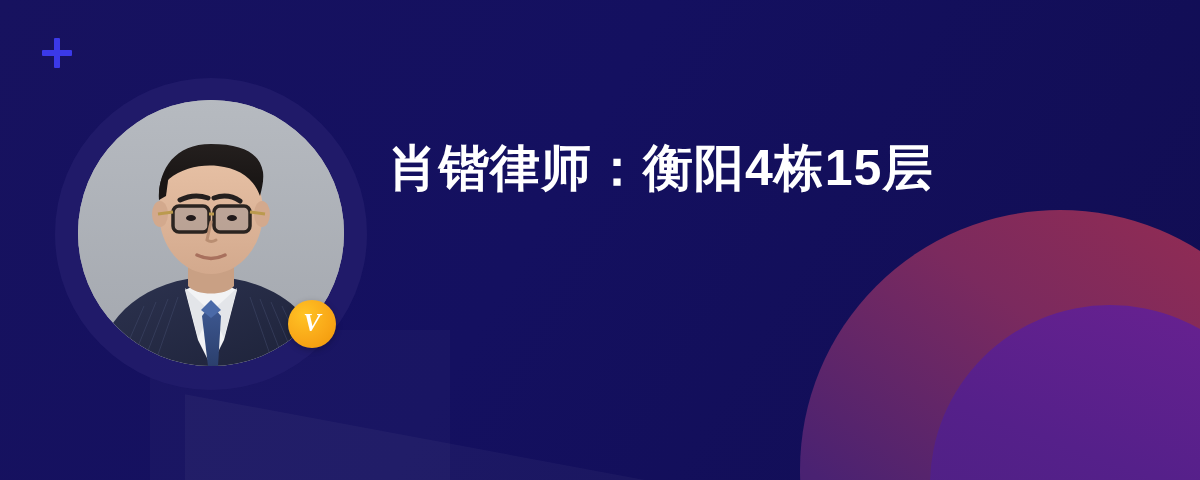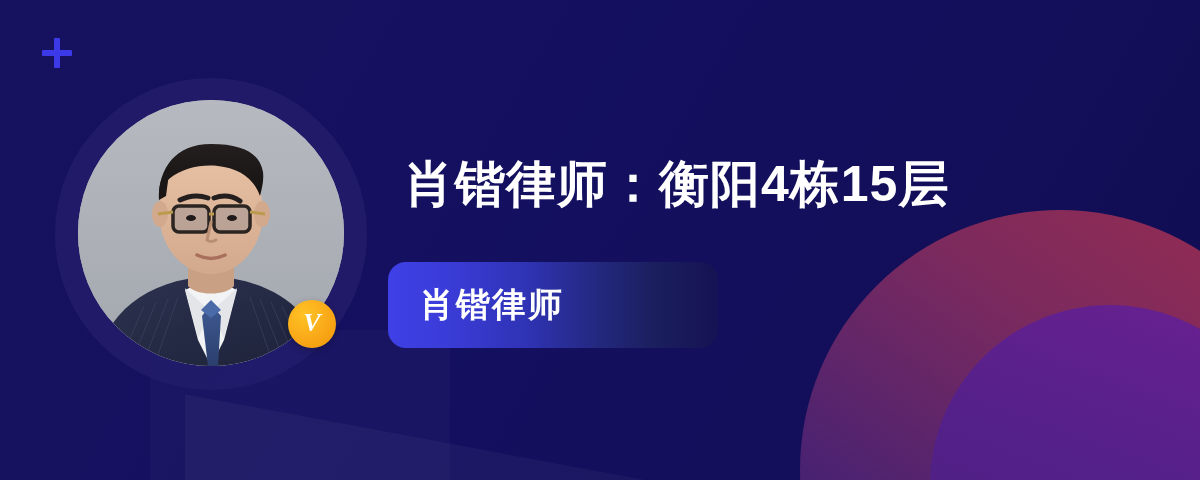--- a/index.html
+++ b/index.html
@@ -148,21 +148,21 @@
 
   
   .content {
     position: absolute;
     left: 388px;
     top: 128px;
     width: 700px;
   }
 
   .title {
-    margin: 16px;
+    margin: 0;
     color: #ffffff;
     font-size: 50px;
     font-weight: 700;
     line-height: 80px;
     letter-spacing: 1px;
     white-space: nowrap;
   }
   .title .line { display: block; }
 
   .name-button {
@@ -293,16 +293,15 @@
     <div class="verified-badge">
       <span>V</span>
     </div>
   </div>
 
   <div class="content">
     <h1 class="title">
       <span class="line">肖锴律师：衡阳4栋15层</span>
     </h1>
 
-    <button class="name-button">肖锴律师</button>
   </div>
 
 </div>
 
 </body></html>

